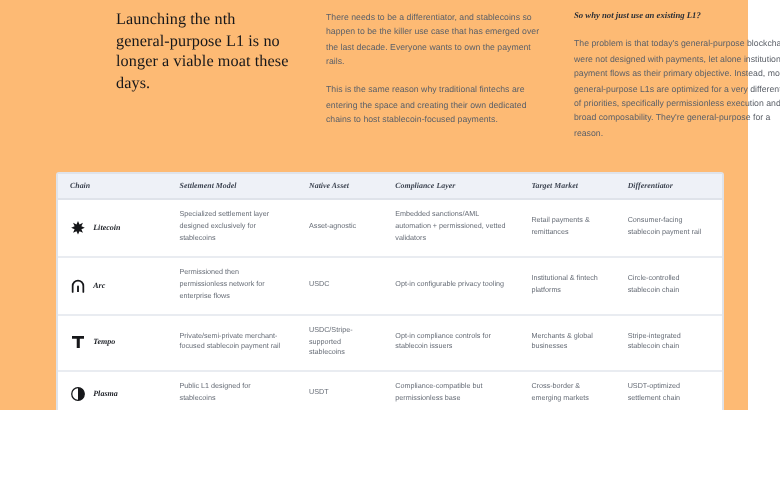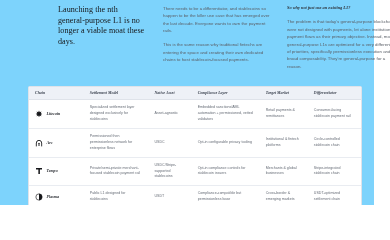--- a/index.html
+++ b/index.html
@@ -7,21 +7,21 @@
     width: 390px;
     height: 205px;
     background: #ffffff;
     font-family: "Liberation Sans", sans-serif;
     overflow: hidden;
   }
   .page {
     position: relative;
     width: 374px;
     height: 205px;
-    background: #7dd3fc;
+    background: #fdba74;
     padding: 0;
   }
 
   
   .top {
     display: flex;
     padding: 5px 26px 0 58px;
     gap: 17px;
     align-items: flex-start;
   }

